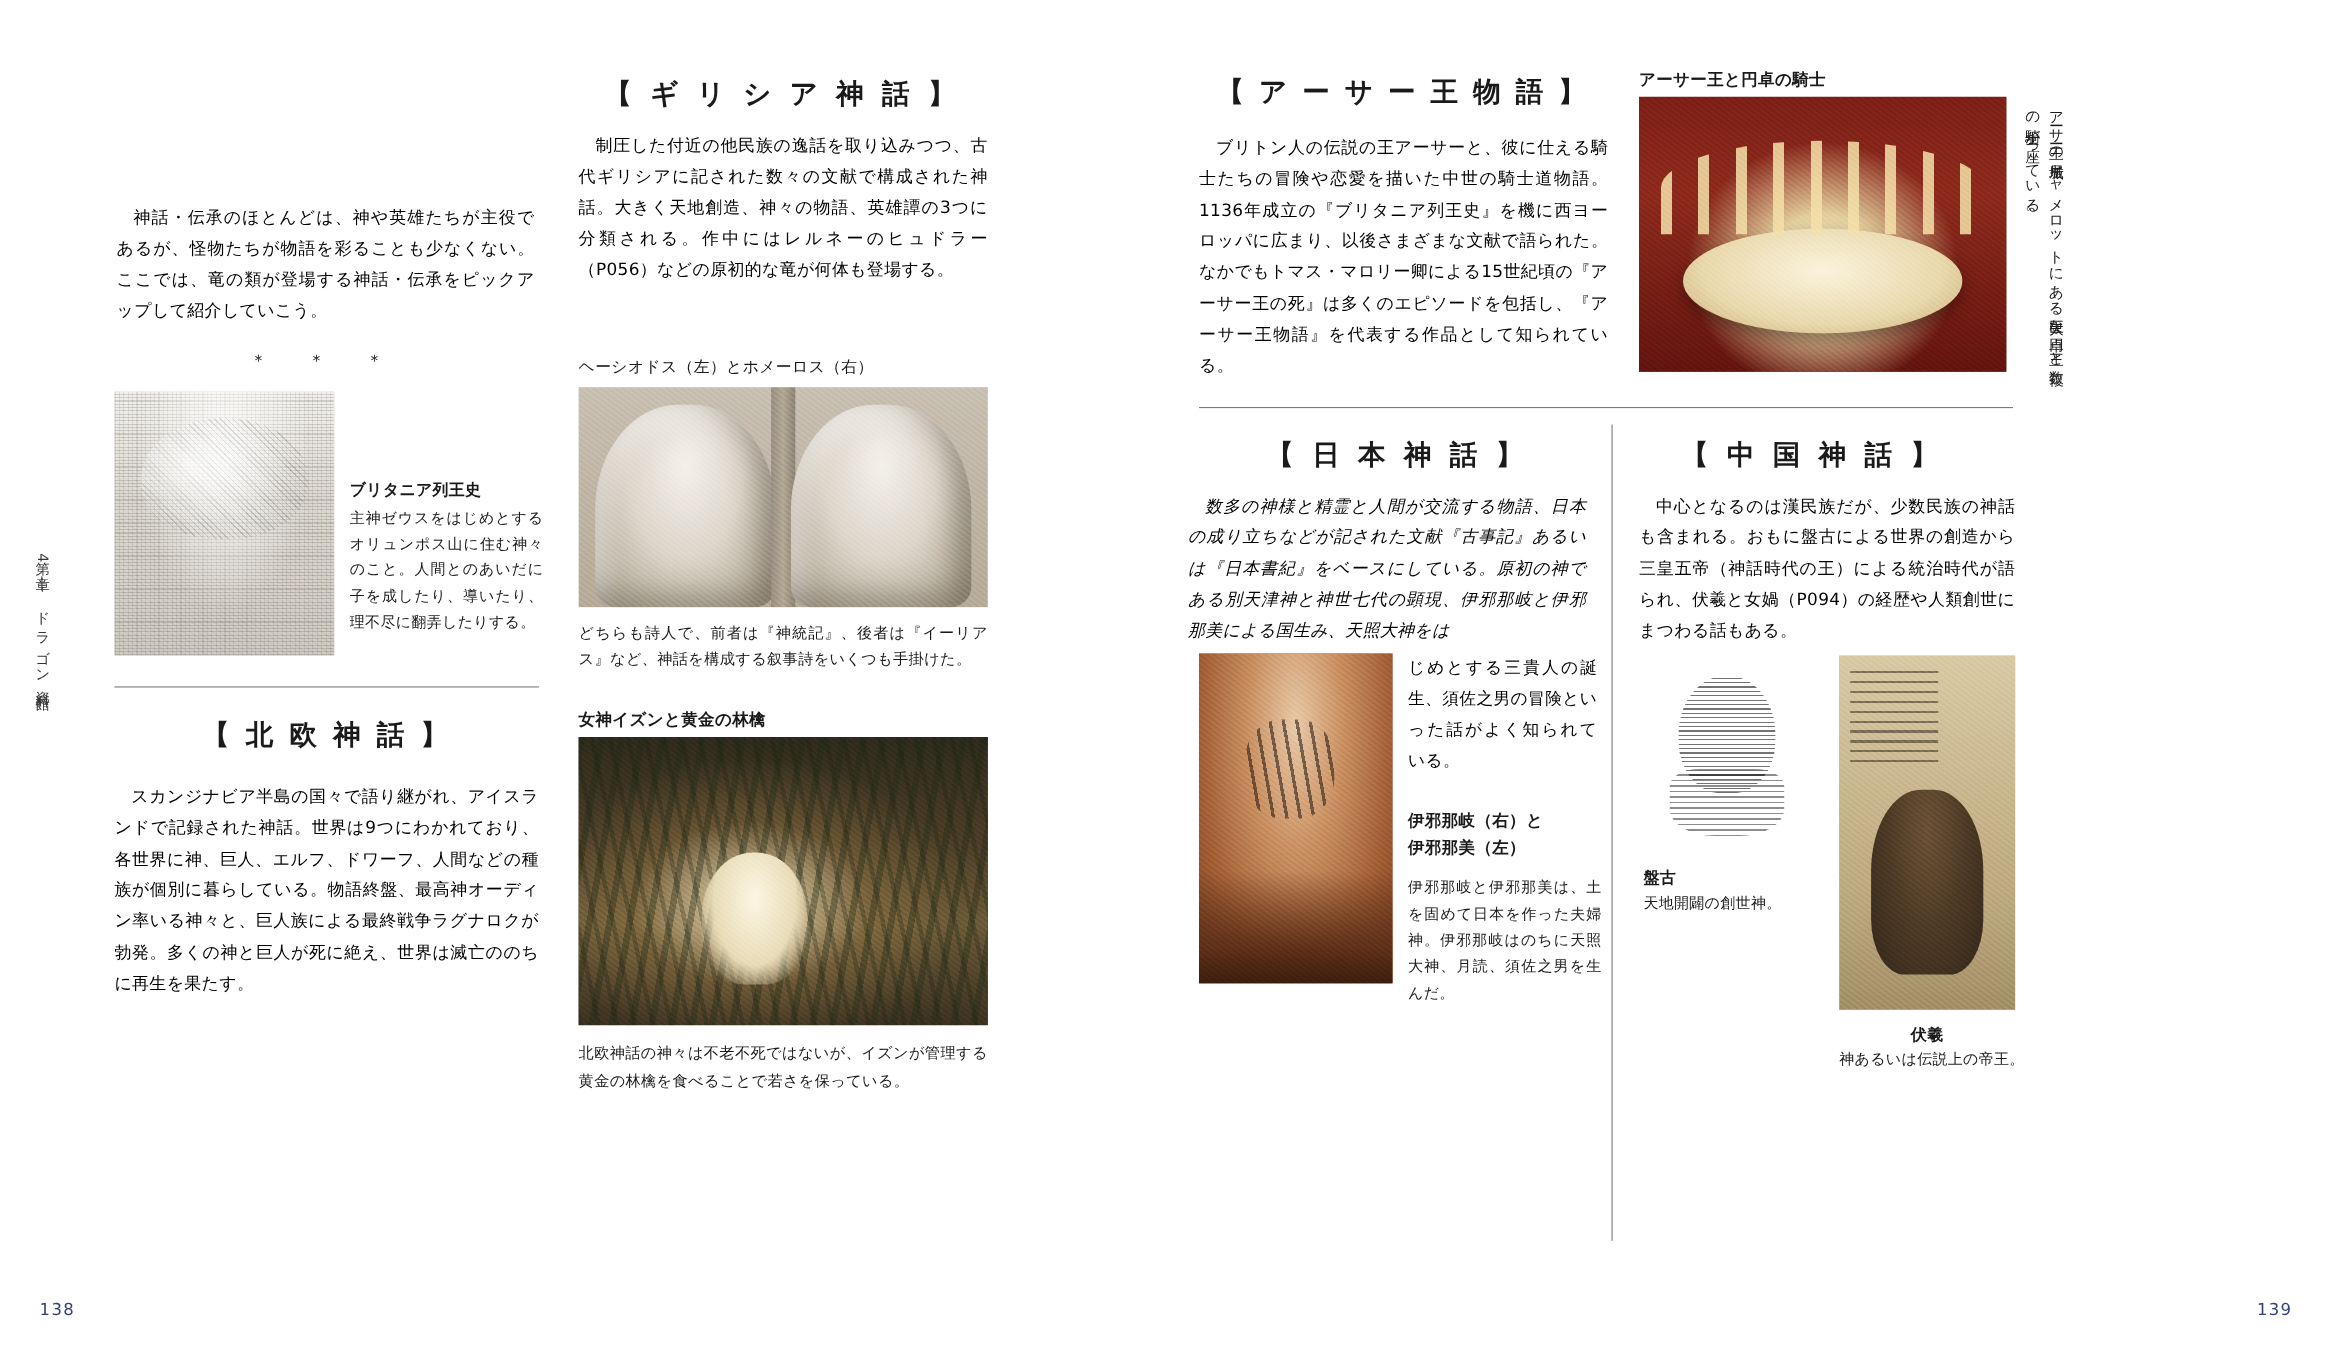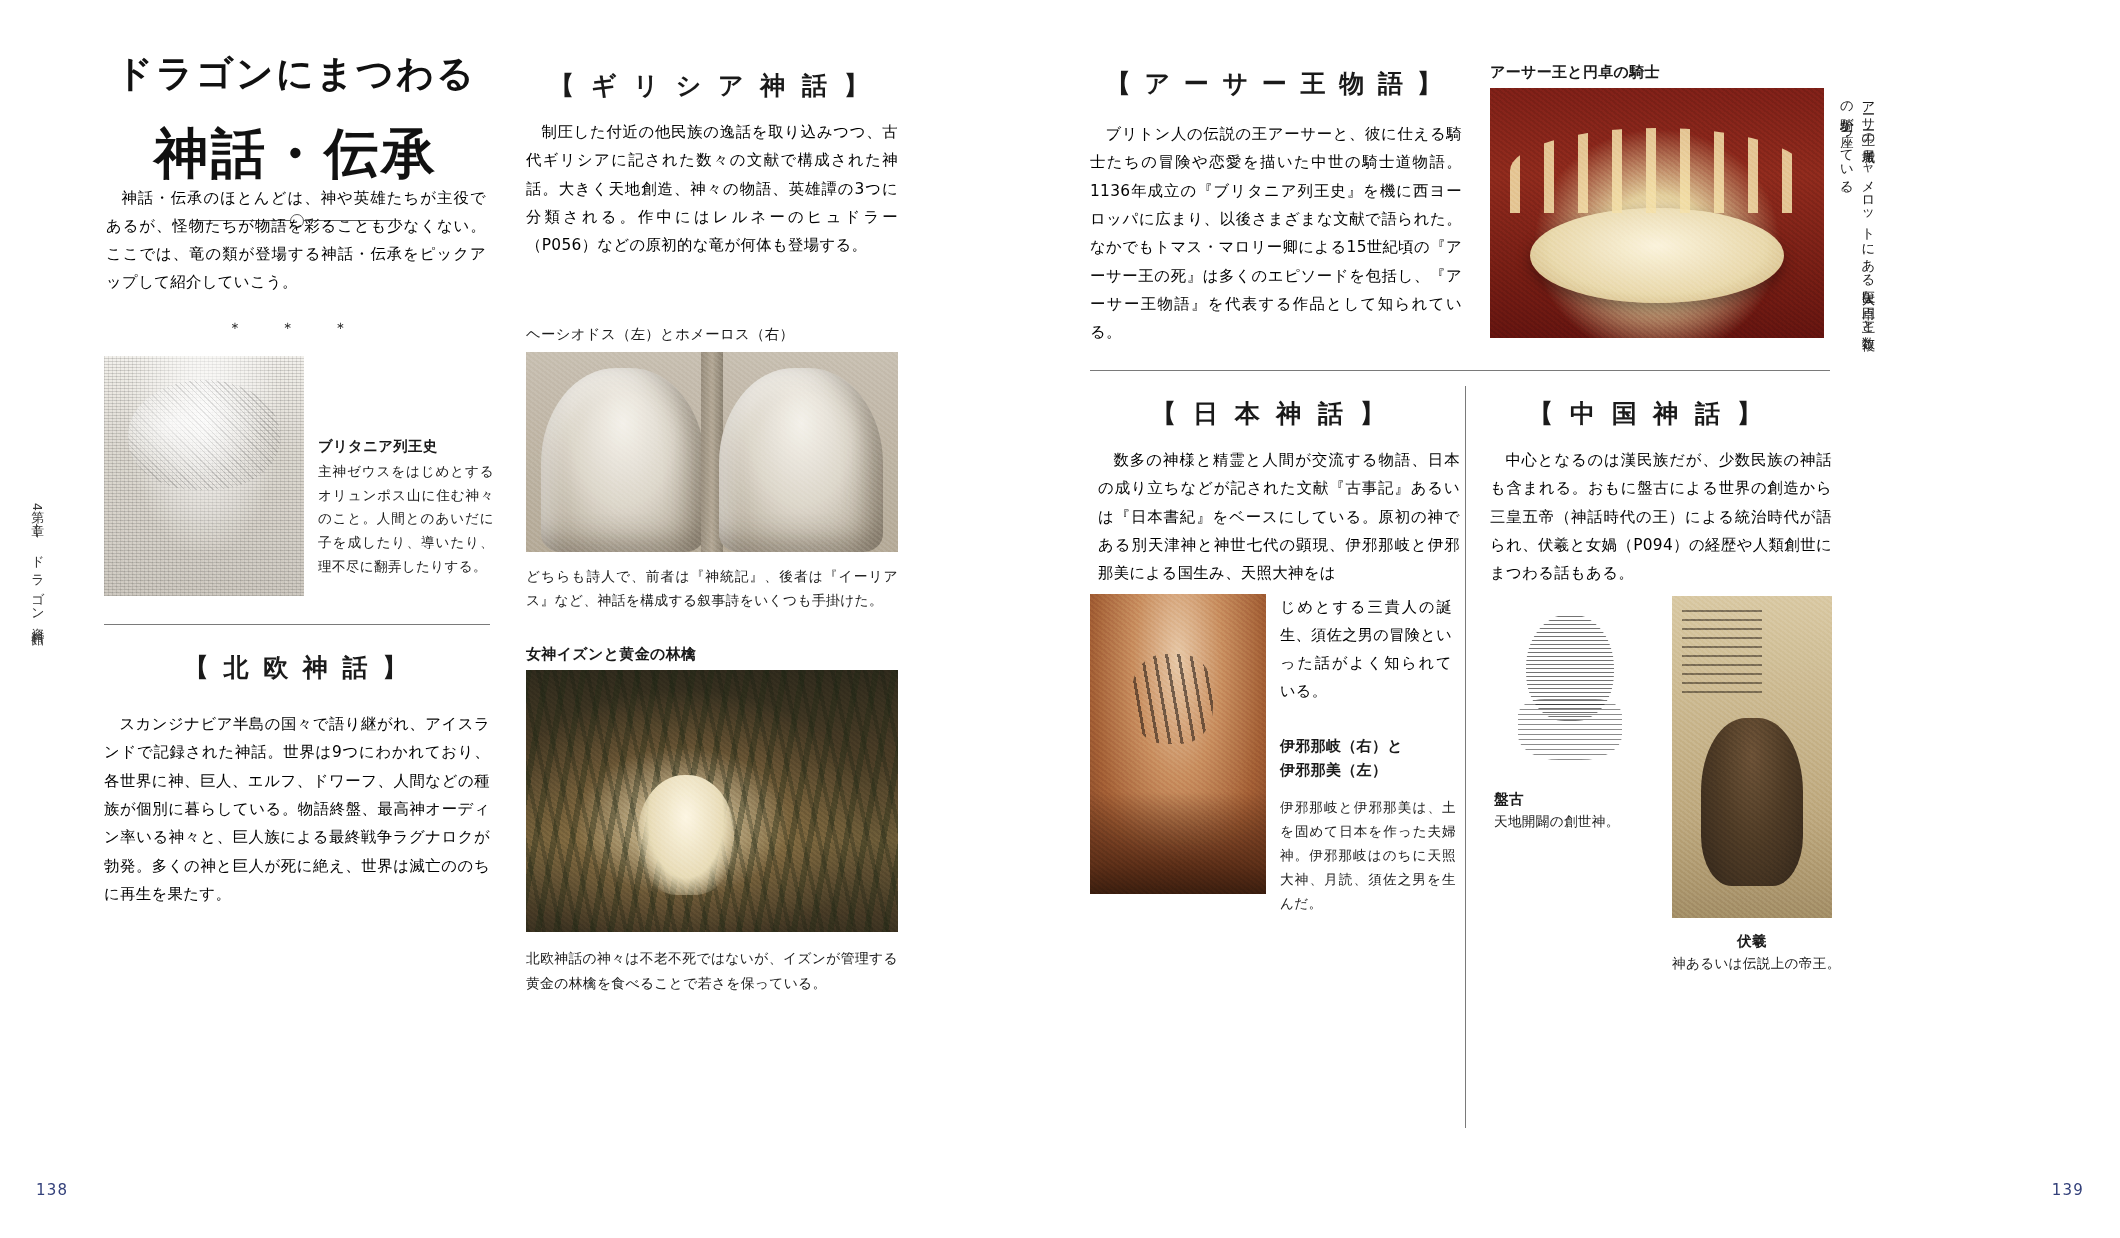--- a/index.html
+++ b/index.html
@@ -343,26 +343,27 @@
     left: 10px;
     top: 358px;
     width: 360px;
     text-align: center;
     font-size: 25px;
     font-weight: 700;
     letter-spacing: 0.16em;
   }
   .text-japan {
     position: absolute;
-    left: 18px;
+    left: 0;
     top: 412px;
     width: 362px;
     font-size: 15.4px;
     line-height: 1.84;
     text-align: justify;
+    font-style: italic;
   }
   .fig-izanagi {
     position: absolute;
     left: 10px;
     top: 560px;
     width: 176px;
     height: 300px;
     overflow: hidden;
     background: #a9623c;
   }
@@ -632,25 +633,20 @@
 
 <div class="page">
   <div class="spread">
 
     <div class="sheet left jp">
 
       <div class="chapter-label">第4章 ― ドラゴン資料館</div>
 
       <div class="left-grid">
 
-        <div class="title-block">
-          <div class="title-line1">ドラゴンにまつわる</div>
-          <div class="title-line2">神話・伝承</div>
-          <div class="title-rule"></div>
-        </div>
 
         <div class="lead-text body-text indent">神話・伝承のほとんどは、神や英雄たちが主役であるが、怪物たちが物語を彩ることも少なくない。ここでは、竜の類が登場する神話・伝承をピックアップして紹介していこう。</div>
 
         <div class="stars">＊ ＊ ＊</div>
 
         <div class="fig-olympus">
           <div class="art art-engraving"></div>
           <div class="art-noise"></div>
         </div>
 

